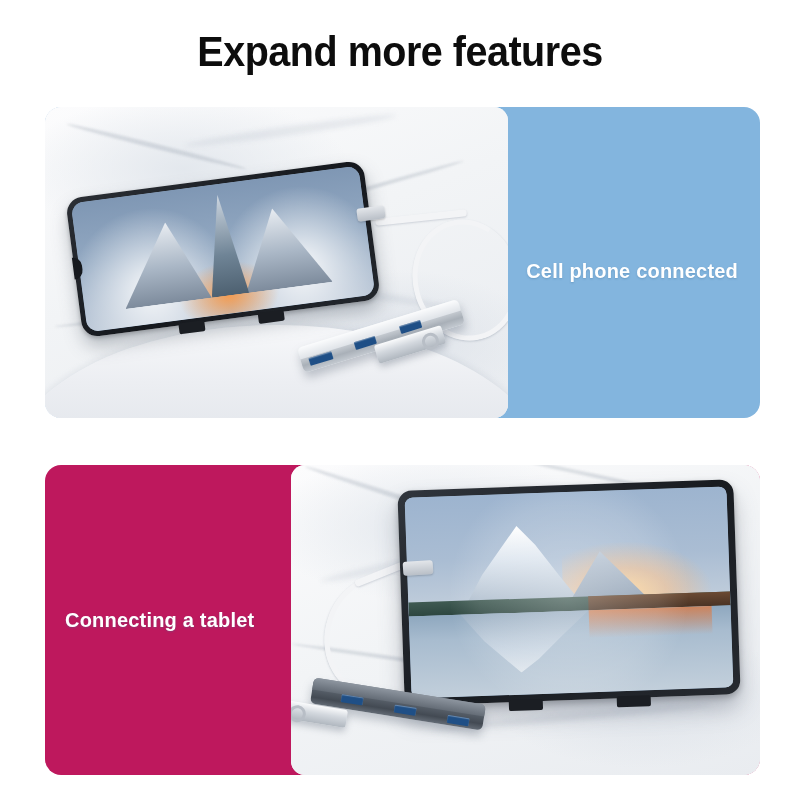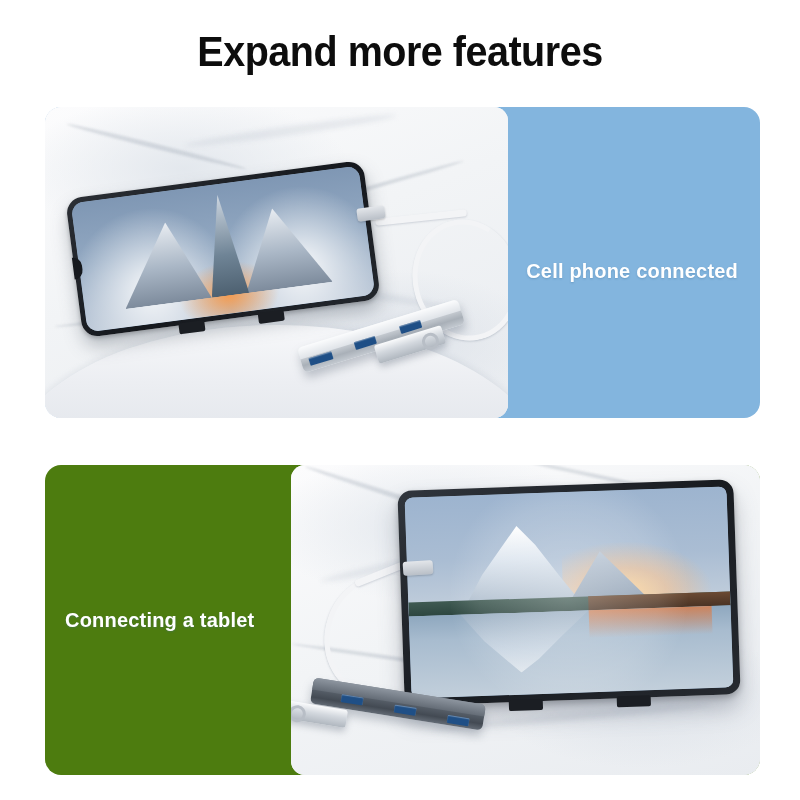--- a/index.html
+++ b/index.html
@@ -289,21 +289,21 @@
       <div class="port" style="left:104px;top:9px;width:22px;height:8px;"></div>
     </div>
     <div class="udisk" style="left:330px;top:228px;width:70px;height:19px;transform:rotate(-17deg);">
       <div class="udisk-hole" style="right:6px;top:4px;width:11px;height:11px;"></div>
     </div>
   </div>
 
   <div class="panel-label" id="label-phone">Cell phone connected</div>
 </div>
 
-<div class="panel" id="panel-tablet" style="background:#4d7c0f;">
+<div class="panel" id="panel-tablet" style="background:#be185d;">
 
   <div class="panel-label" id="label-tablet">Connecting a tablet</div>
 
   <div class="photo" id="photo-tablet">
     <div class="marble"></div>
     <div class="vein" style="left:2%;top:10%;width:44%;height:5px;transform:rotate(18deg);"></div>
     <div class="vein2" style="left:6%;top:30%;width:38%;height:9px;transform:rotate(-12deg);"></div>
     <div class="vein" style="left:0%;top:62%;width:46%;height:4px;transform:rotate(8deg);"></div>
     <div class="vein2" style="left:30%;top:80%;width:60%;height:8px;transform:rotate(-5deg);"></div>
     <div class="vein" style="left:48%;top:4%;width:40%;height:4px;transform:rotate(12deg);"></div>

